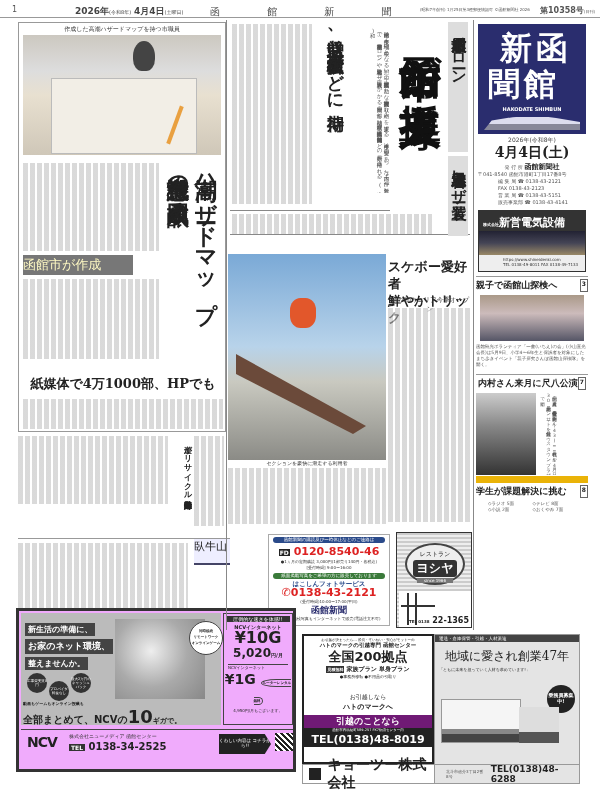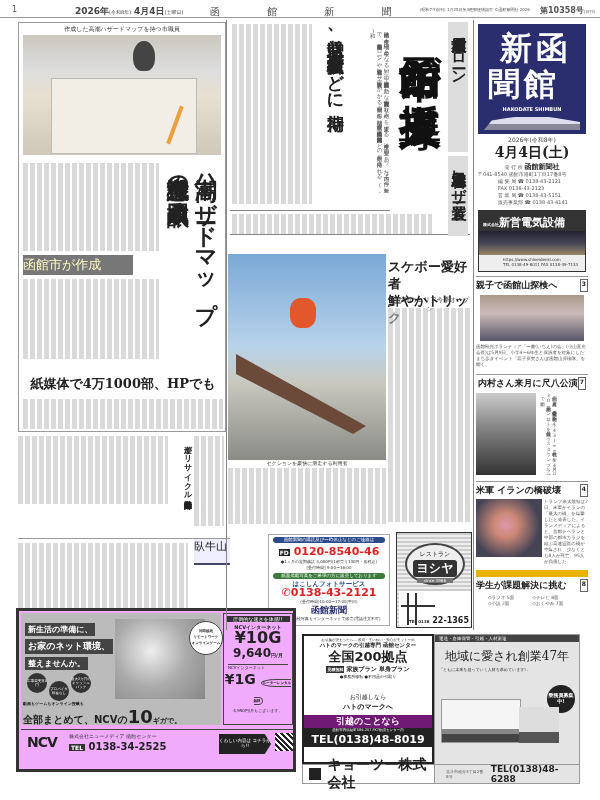--- a/index.html
+++ b/index.html
@@ -77,30 +77,20 @@
   <div style="border-top:1px solid #999;padding-top:2px;margin-top:6px">
     <div style="font-size:9px;font-weight:bold;display:flex;justify-content:center">
         <span>内村さん来月に尺八公演</span>
         <span style="font-size:6px;border:1px solid #666;padding:0 1px">7</span>
       </div>
     <div style="display:flex;gap:3px;margin-top:3px">
       <div class="photo" style="width:60px;height:82px;background:linear-gradient(180deg,#ccc 0,#888 40%,#333 100%)"></div>
       <div class="vt small" style="height:82px;font-size:4.5px;line-height:6px;overflow:hidden">函館の尺八奏者で、尺八研究会竹童会主宰の内村史明さん(43)=札幌在住=が5月4日、演奏活動30周年記念コンサートを北洋銀行ハウスタウンプラザで開く。</div>
     </div>
   </div>
-  <div style="border-top:1px solid #999;padding-top:2px;margin-top:6px">
-    <div style="font-size:9px;font-weight:bold;display:flex;justify-content:space-between">
-        <span>米軍 イランの橋破壊</span>
-        <span style="font-size:6px;border:1px solid #666;padding:0 1px">4</span>
-      </div>
-    <div style="display:flex;gap:2px;margin-top:2px">
-      <div class="photo" style="width:66px;height:58px;background:radial-gradient(circle at 45% 45%,#d9a 0,#c87 25%,#445 70%)"></div>
-      <div class="small" style="flex:1;height:70px;font-size:4.5px;line-height:6px;overflow:hidden">トランプ米大統領は2日、米軍がイランの「最大の橋」を爆撃したと発表した。イランメディアによると、首都テヘランと中部の都市カラジを結ぶ高速道路の橋が空爆され、少なくとも8人が死亡、95人が負傷した。</div>
-    </div>
-  </div>
   <div style="border-top:7px solid #eab308;padding-top:2px;margin-top:1px">
     <div style="font-size:9px;font-weight:bold;display:flex;justify-content:space-between">
         <span>学生が課題解決に挑む</span>
         <span style="font-size:6px;border:1px solid #666;padding:0 1px">8</span>
       </div>
   </div>
   <div style="font-size:4.5px;color:#555;display:grid;grid-template-columns:1fr 1fr;gap:1px;padding:3px 12px">
     <span>◇ラジオ 5面</span>
       <span>◇テレビ 8面</span>
       <span>◇小説 2面</span>
@@ -192,21 +182,21 @@
       <div>オンラインゲーム</div>
   </div>
   <div class="abs" style="left:4px;top:90px;width:196px;font-weight:bold;color:#222">
     <div style="font-size:4px">動画もゲームもオンライン授業も</div>
     <span style="font-size:10px">全部まとめて、NCVの</span><span style="font-size:18px">10</span><span style="font-size:7px">ギガで。</span>
   </div>
   <div class="abs" style="left:204px;top:2px;width:70px;height:112px;border:1px solid #444;text-align:center;color:#222">
     <div style="background:#333;color:#fff;font-size:5px;margin:2px">圧倒的な速さを体感!!</div>
     <div style="font-size:5px;font-weight:bold">NCVインターネット</div>
     <div style="font-size:16px;font-weight:bold;line-height:16px">¥<span>10G</span></div>
-    <div style="font-size:12px;font-weight:bold;line-height:14px"><span>9,640</span><small style="font-size:5px">円/月</small></div>
+    <div style="font-size:12px;font-weight:bold;line-height:14px"><span>5,020</span><small style="font-size:5px">円/月</small></div>
     <div style="border-top:1px solid #444;margin:2px 4px;font-size:4px;text-align:left">NCVインターネット</div>
     <div style="font-size:14px;font-weight:bold;line-height:14px">¥<span>1G</span> <small style="font-size:3.5px;border:1px solid #444;border-radius:50%;padding:1px">ルーターレンタル無料</small></div>
     <div style="font-size:4px">4,950円/月もございます。</div>
   </div>
   <div class="abs" style="left:2px;top:118px;width:272px;height:28px;border-top:1px solid #444">
     <div class="abs" style="left:6px;top:4px;font-size:14px;font-weight:900;color:#222;letter-spacing:-1px">NCV</div>
     <div class="abs" style="left:48px;top:3px;font-size:5px;color:#333">株式会社ニューメディア 函館センター</div>
     <div class="abs" style="left:48px;top:11px;font-size:10px;font-weight:bold;color:#222"><span style="background:#333;color:#fff;font-size:6px;padding:0 2px">TEL</span> <span>0138-34-2525</span></div>
     <div class="abs" style="left:198px;top:4px;width:52px;height:20px;background:#222;color:#fff;font-size:4.5px;text-align:center;padding-top:4px;clip-path:polygon(0 0,88% 0,100% 50%,88% 100%,0 100%)">くわしい内容は コチラから!!</div>
     <div class="abs" style="left:254px;top:3px;width:18px;height:18px;background:repeating-linear-gradient(45deg,#222 0 2px,#fff 2px 4px)"></div>

